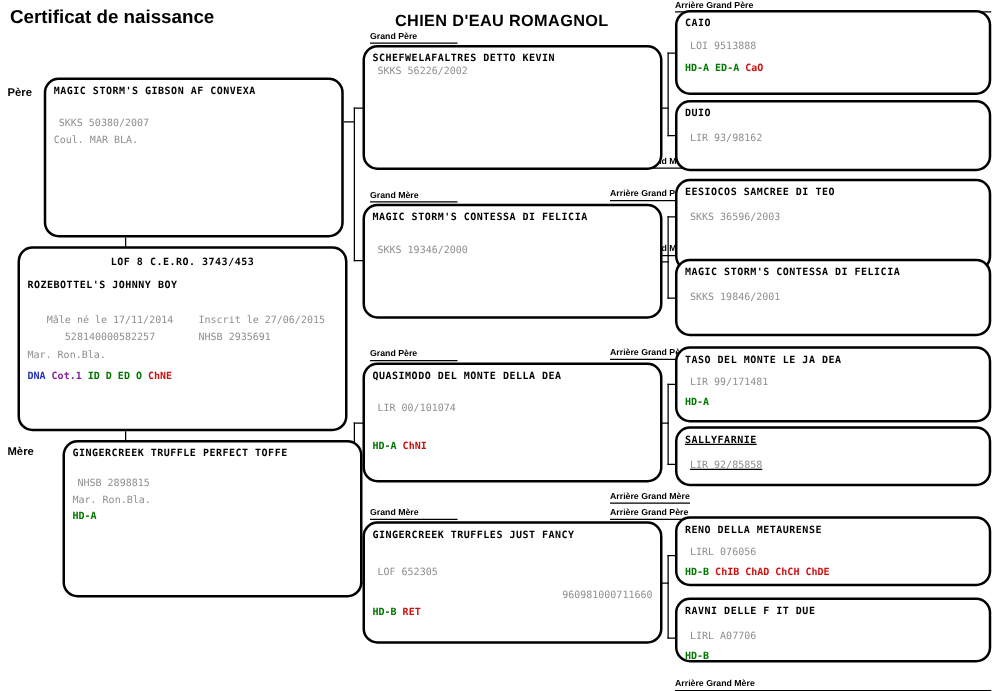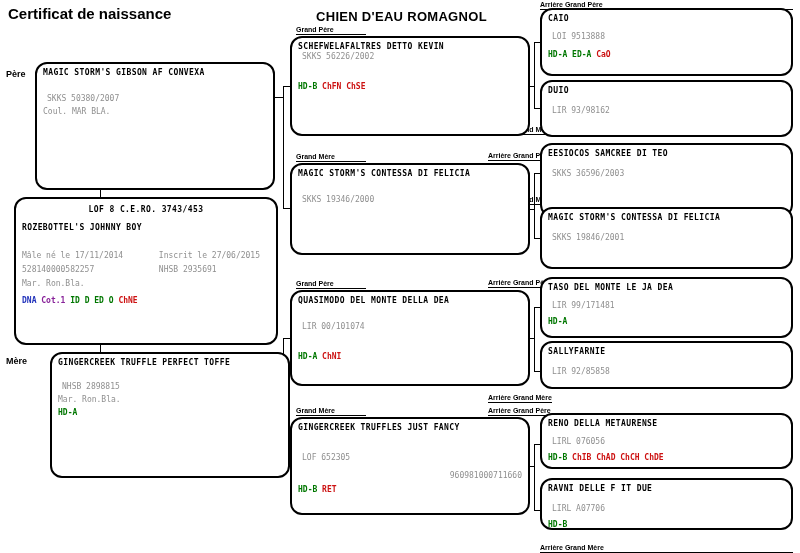--- a/index.html
+++ b/index.html
@@ -13,21 +13,21 @@
        padding:4px 6px;box-sizing:border-box;font-size:8px;line-height:1.25;}
   .nm{font-weight:bold;letter-spacing:.4px;white-space:nowrap;}
   .gray{color:#8f8f8f;}
   .green{color:#007700;font-weight:bold;}
   .red{color:#cc1111;font-weight:bold;}
   .blue{color:#2233bb;font-weight:bold;}
   .purple{color:#882299;font-weight:bold;}
   .ln{position:absolute;background:#000;}
   .center{text-align:center;}
   .right{text-align:right;}
-  .col{display:inline-block;width:132px;}
+  .col{display:inline-block;width:132px;text-align:center;}
 </style>
 </head>
 <body>
 
 <div id="canvas">
 
   <div class="doc-title">Certificat de naissance</div>
   <div class="breed-title">CHIEN D'EAU ROMAGNOL</div>
 
   <div class="role-lbl" style="left:6px;top:69px;">Père</div>
@@ -108,24 +108,20 @@
   <div class="box" style="left:50px;top:352px;width:240px;height:126px;">
     <div class="nm">GINGERCREEK TRUFFLE PERFECT TOFFE</div>
     <div class="gray" style="margin-top:14px;margin-left:4px;">NHSB 2898815</div>
     <div class="gray" style="margin-top:3px;">Mar. Ron.Bla.</div>
     <div class="green" style="margin-top:3px;">HD-A</div>
   </div>
 
   <div class="box" style="left:290px;top:36px;width:240px;height:100px;">
     <div class="nm">SCHEFWELAFALTRES DETTO KEVIN</div>
     <div class="gray" style="margin-left:4px;">SKKS 56226/2002</div>
-    <div style="margin-top:20px;">
-      <span class="green">HD-B</span>
-      <span class="red">ChFN ChSE</span>
-    </div>
   </div>
 
   <div class="box" style="left:290px;top:163px;width:240px;height:92px;">
     <div class="nm">MAGIC STORM'S CONTESSA DI FELICIA</div>
     <div class="gray" style="margin-top:16px;margin-left:4px;">SKKS 19346/2000</div>
   </div>
 
   <div class="box" style="left:290px;top:290px;width:240px;height:96px;">
     <div class="nm">QUASIMODO DEL MONTE DELLA DEA</div>
     <div class="gray" style="margin-top:16px;margin-left:4px;">LIR 00/101074</div>
@@ -168,21 +164,21 @@
     <div class="nm">MAGIC STORM'S CONTESSA DI FELICIA</div>
     <div class="gray" style="margin-top:10px;margin-left:4px;">SKKS 19846/2001</div>
   </div>
 
   <div class="box" style="left:540px;top:277px;width:253px;height:61px;">
     <div class="nm">TASO DEL MONTE LE JA DEA</div>
     <div class="gray" style="margin-top:8px;margin-left:4px;">LIR 99/171481</div>
     <div class="green" style="margin-top:6px;">HD-A</div>
   </div>
 
-  <div class="box" style="left:540px;top:341px;width:253px;height:48px;">
+  <div class="box" style="left:540px;top:341px;width:253px;height:48px;text-decoration:underline;">
     <div class="nm">SALLYFARNIE</div>
     <div class="gray" style="margin-top:10px;margin-left:4px;">LIR 92/85858</div>
   </div>
 
   <div class="box" style="left:540px;top:413px;width:253px;height:56px;">
     <div class="nm">RENO DELLA METAURENSE</div>
     <div class="gray" style="margin-top:8px;margin-left:4px;">LIRL 076056</div>
     <div style="margin-top:6px;">
       <span class="green">HD-B</span>
       <span class="red">ChIB ChAD ChCH ChDE</span>

